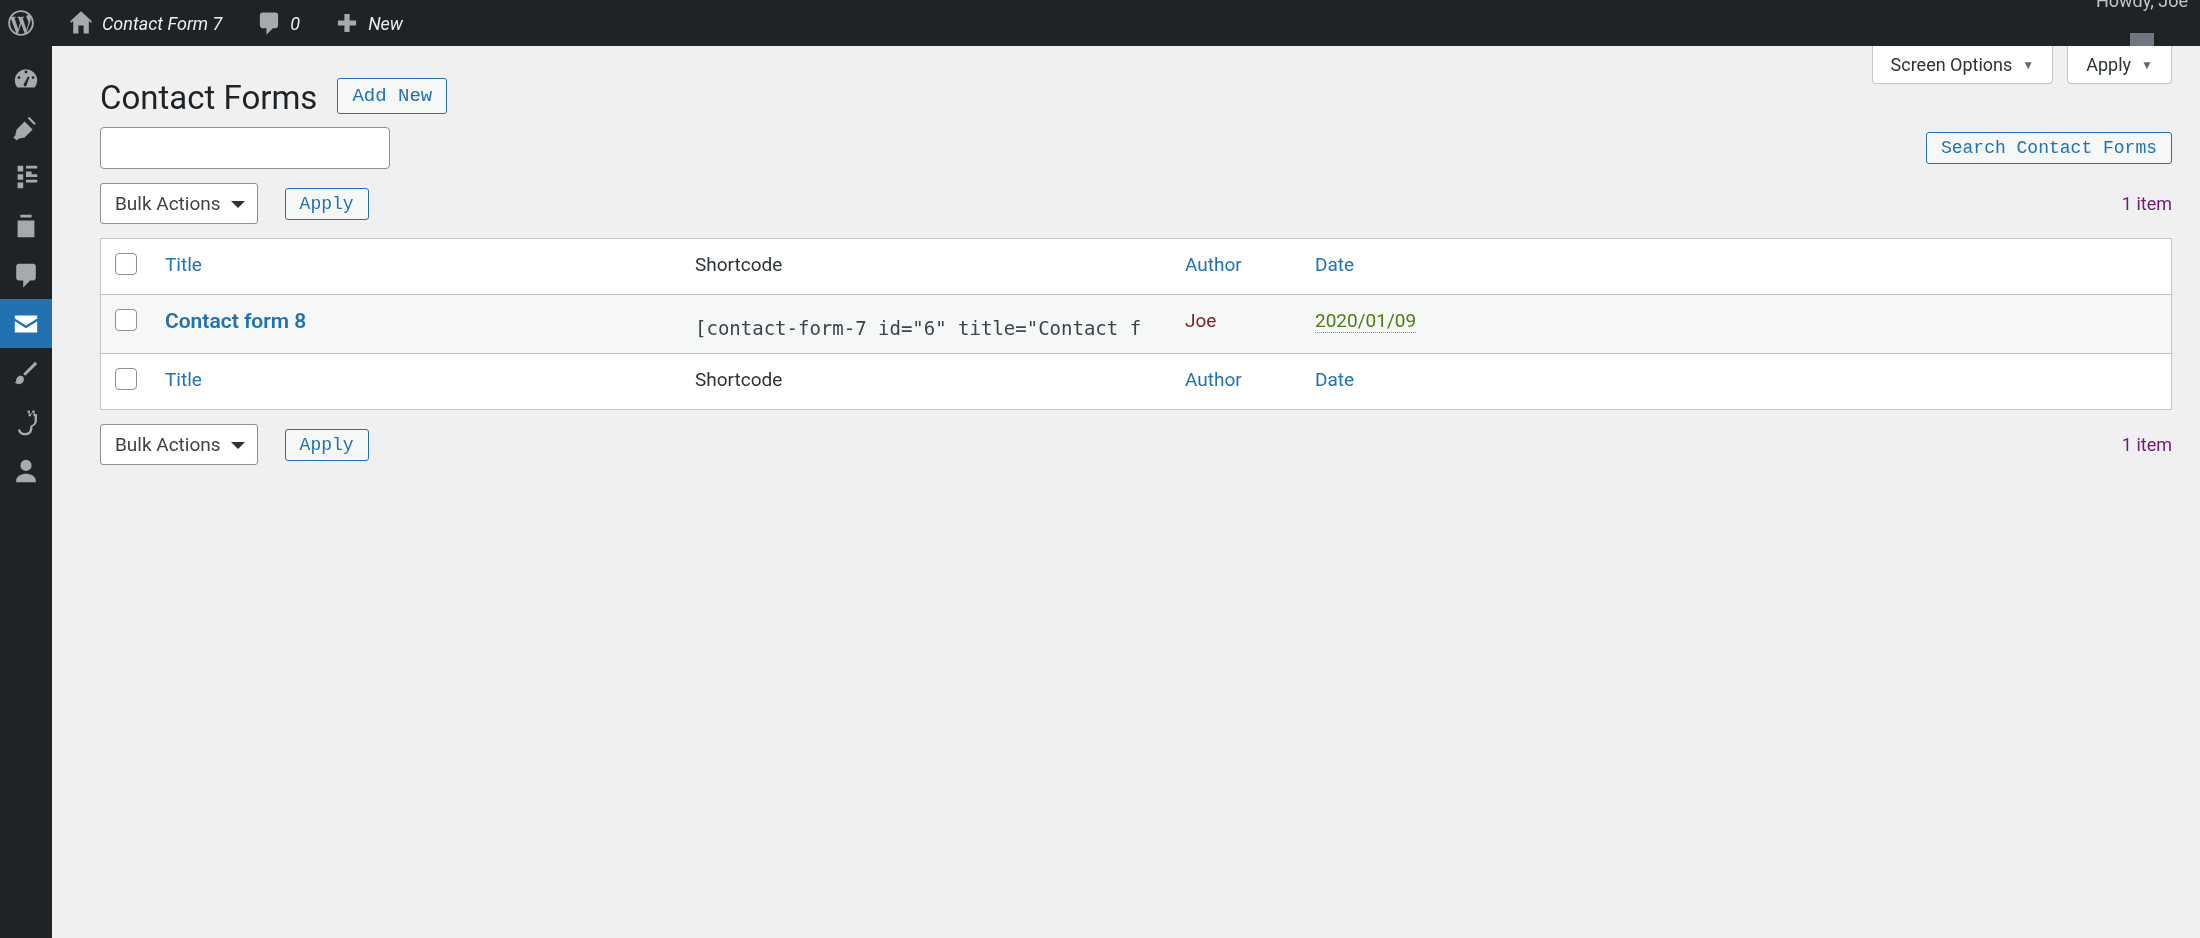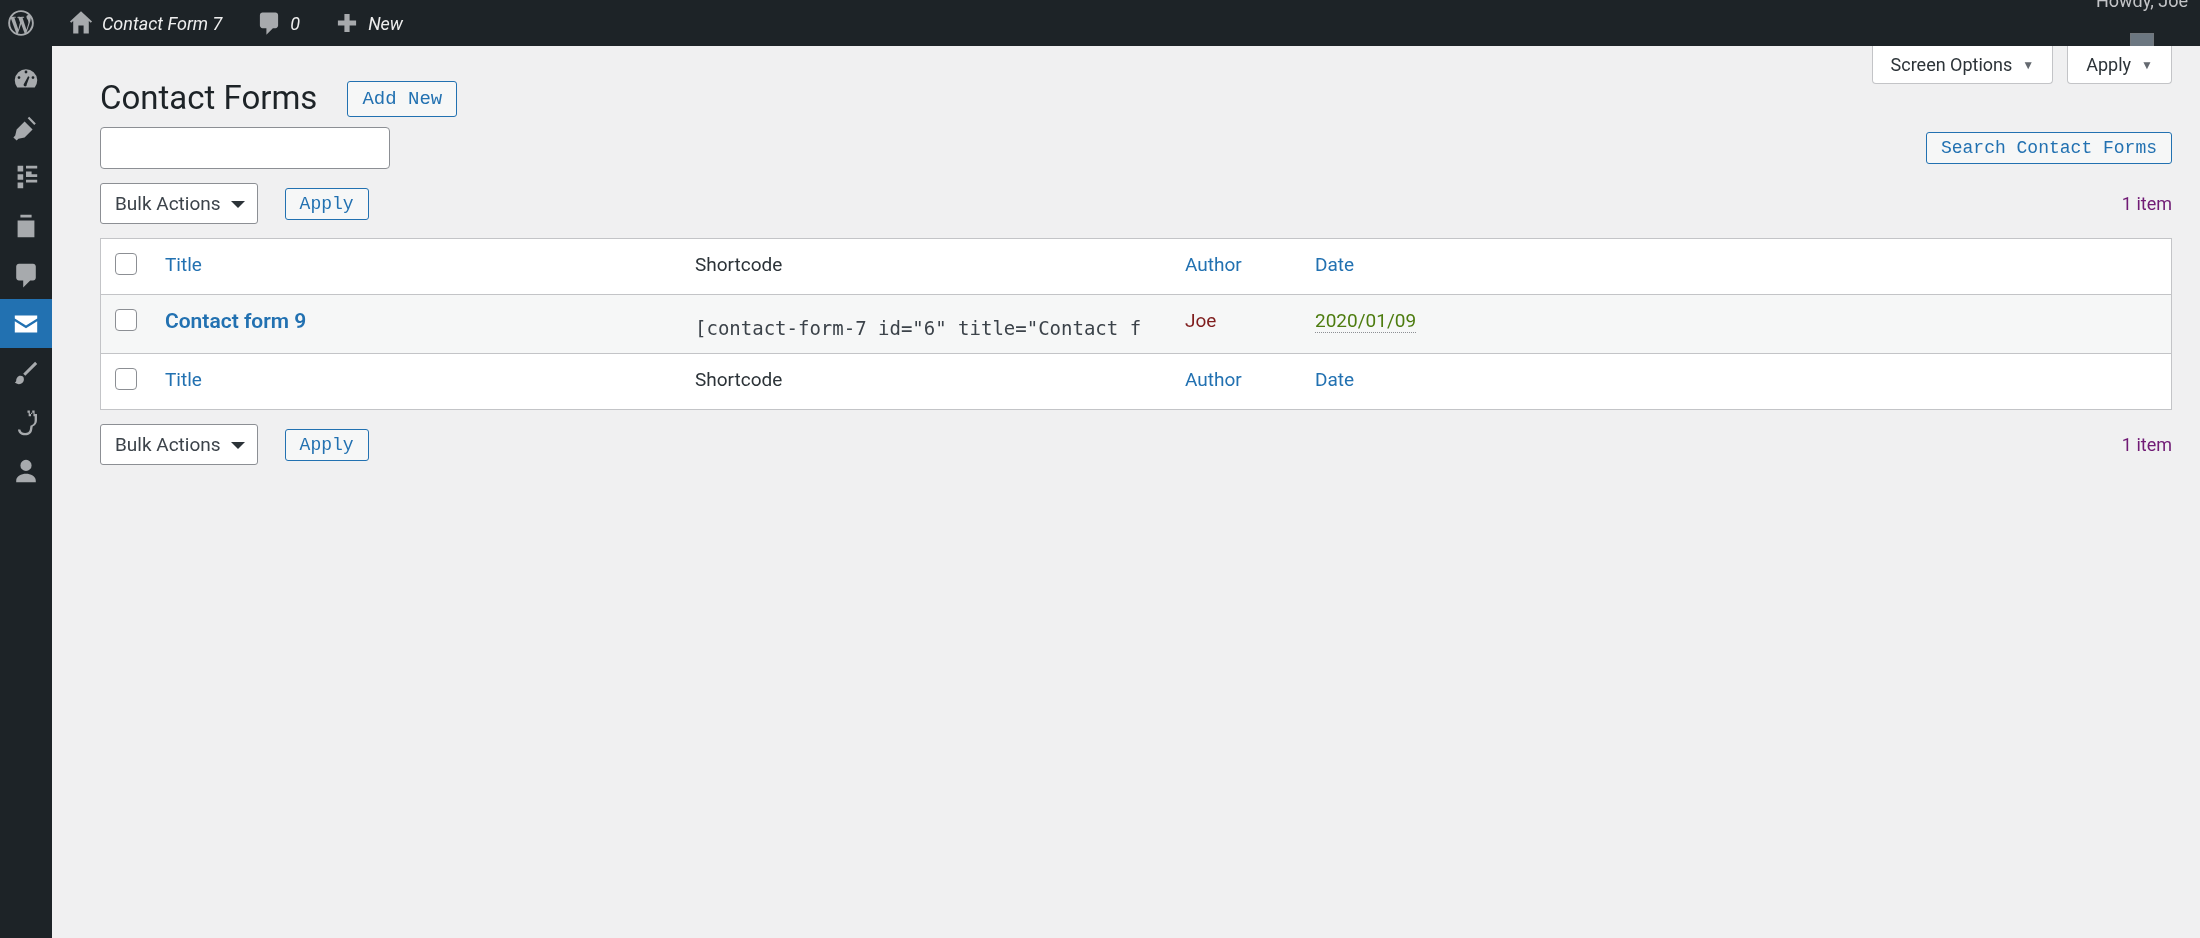--- a/index.html
+++ b/index.html
@@ -20,21 +20,21 @@
 .sidebar-item.active { background: #2271b1; }
 .sidebar-item.active svg { fill: #fff; }
 .sidebar-item.active::after { content: ""; position: absolute; right: -8px; top: 50%; margin-top: -8px; border: 8px solid transparent; border-right-color: #f0f0f1; }
 
 
 .content { margin-left: 72px; padding: 0 28px 28px 28px; position: relative; }
 .top-tabs { position: absolute; top: 0; right: 28px; display: flex; gap: 14px; }
 .top-tab { background: #fff; border: 1px solid #c3c4c7; border-top: none; border-radius: 0 0 4px 4px; padding: 8px 18px; font-size: 18px; color: #2c3338; cursor: pointer; display: flex; align-items: center; gap: 10px; }
 .top-tab .caret { font-size: 12px; color: #646970; }
 
-.page-header { display: flex; align-items: flex-end; gap: 30px; padding-top: 32px; }
+.page-header { display: flex; align-items: flex-start; gap: 20px; padding-top: 32px; }
 .page-title { font-size: 33px; font-weight: 400; color: #1d2327; }
 .btn-outline { border: 1.5px solid #2271b1; color: #2271b1; background: #f6f7f7; padding: 6px 14px; font-size: 19px; cursor: pointer; border-radius: 3px; font-family: Liberation Mono, monospace; }
 .btn-outline.small { font-size: 18px; padding: 5px 14px; }
 
 .search-row { display: flex; justify-content: space-between; gap: 14px; margin-top: 10px; align-items: center; }
 .search-input { width: 290px; height: 42px; border: 1.5px solid #8c8f94; border-radius: 4px; padding: 0 10px; font-size: 18px; }
 
 .bulk-row { display: flex; align-items: center; justify-content: space-between; margin-top: 14px; }
 .bulk-left { display: flex; align-items: center; gap: 27px; }
 .select { border: 1.5px solid #8c8f94; background: #fff; padding: 8px 36px 8px 14px; font-size: 19px; border-radius: 3px; position: relative; cursor: pointer; }
@@ -177,21 +177,21 @@
         <th class="cb-col"><span class="checkbox"></span></th>
         <th class="title-col">Title</th>
         <th class="shortcode-col nosort">Shortcode</th>
         <th class="author-col">Author</th>
         <th>Date</th>
       </tr>
     </thead>
     <tbody>
       <tr>
         <td class="cb-col"><span class="checkbox"></span></td>
-        <td><a class="row-title">Contact form 9</a></td>
+        <td><a class="row-title">Contact form 8</a></td>
         <td>
             <span class="shortcode-text">[contact-form-7 id="6" title="Contact f</span>
           </td>
         <td><span class="author-cell">Joe</span></td>
         <td><span class="date-cell">2020/01/09</span></td>
       </tr>
     </tbody>
     <tfoot>
       <tr>
         <th class="cb-col"><span class="checkbox"></span></th>

